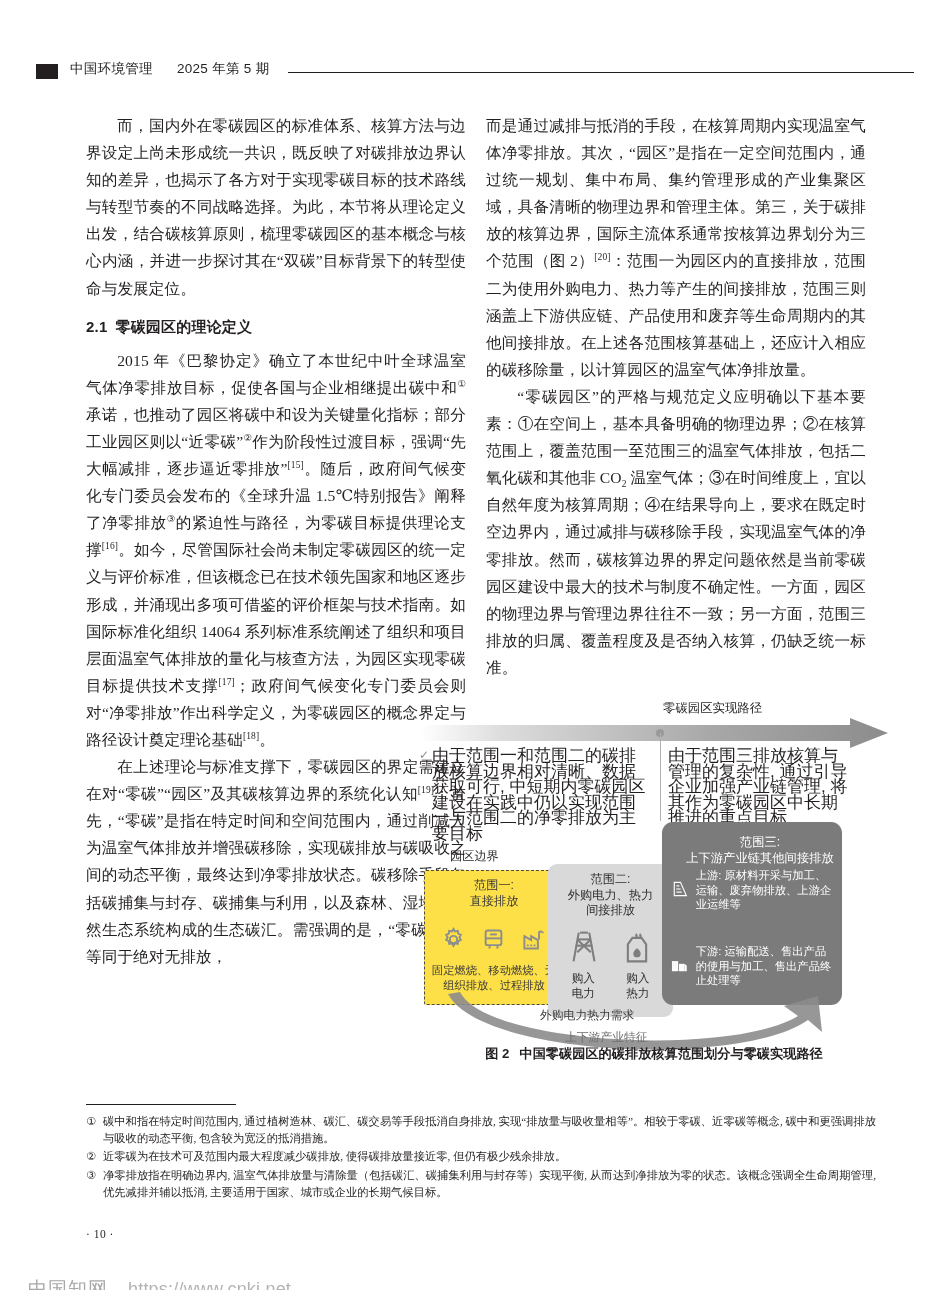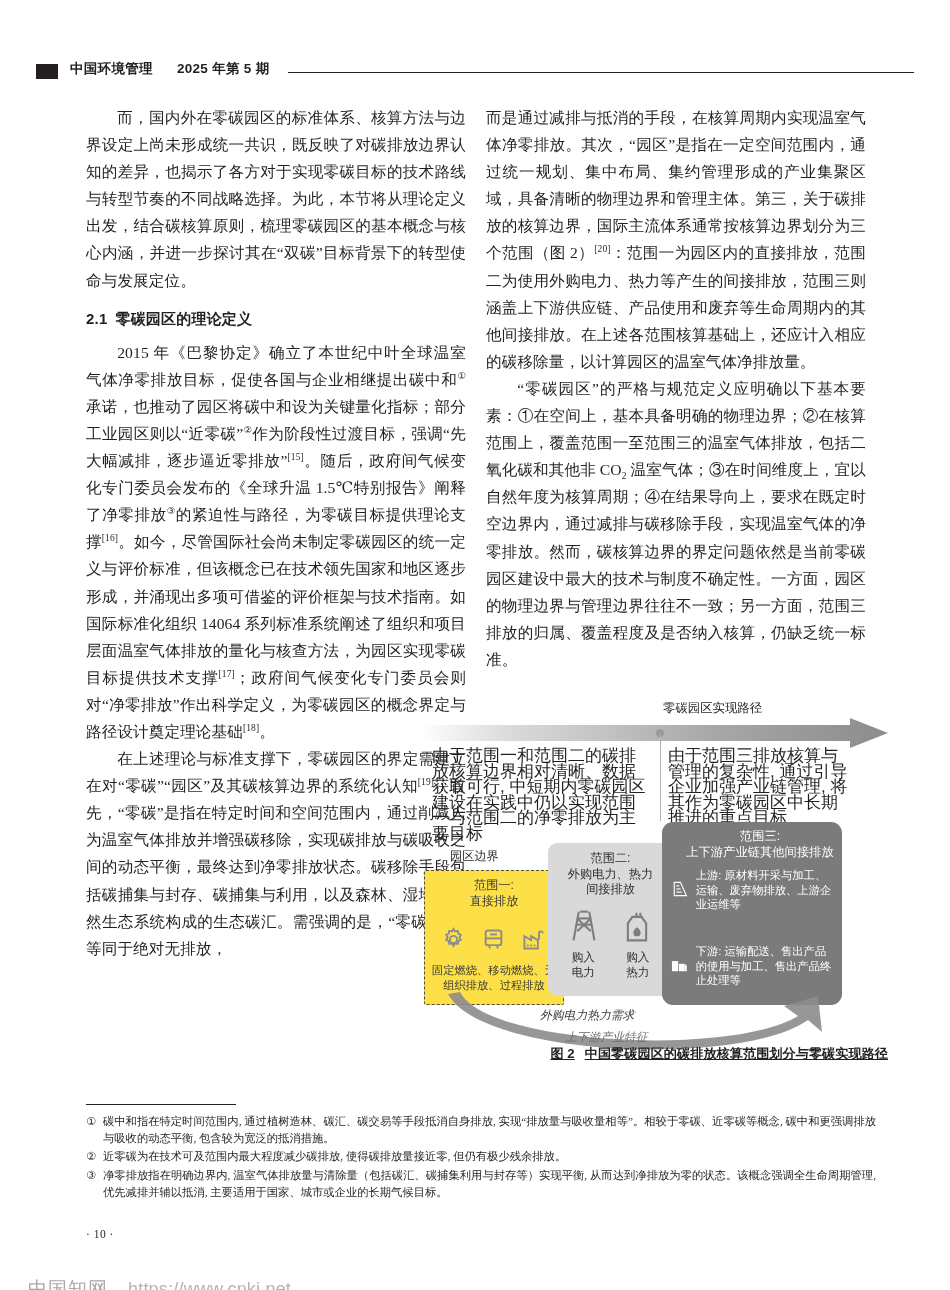--- a/index.html
+++ b/index.html
@@ -9,26 +9,26 @@
     color:#231f20;
   }
   .page{position:absolute;inset:0;}
 
   
   .runhead{position:absolute;left:36px;top:62px;width:878px;height:22px;}
   .runhead .blk{position:absolute;left:0;top:2px;width:22px;height:15px;background:#231f20;}
   .runhead .txt{
     position:absolute;left:34px;top:-2px;
     font-family:"Liberation Sans","DejaVu Sans",sans-serif;
-    font-size:13.5px;font-weight:700;letter-spacing:.3px;white-space:nowrap;
+    font-size:13.5px;font-weight:400;letter-spacing:.3px;white-space:nowrap;
   }
   .runhead .rule{position:absolute;left:252px;top:10px;right:0;height:1px;background:#231f20;}
 
   
-  .col{position:absolute;top:104px;width:380px;}
+  .col{position:absolute;top:112px;width:380px;}
   .col-l{left:86px;}
   .col-r{left:486px;}
   p.body{
     margin:0 0 0 0;font-size:15.6px;line-height:27.1px;text-align:justify;
     text-justify:inter-ideograph;text-indent:2em;letter-spacing:.1px;
   }
   p.body.noind{text-indent:0;}
   sup{font-size:9.5px;vertical-align:super;line-height:0;}
   sub{font-size:9.5px;vertical-align:sub;line-height:0;}
 
@@ -86,64 +86,64 @@
     position:absolute;left:0;right:0;top:48px;height:40px;
     display:flex;align-items:center;justify-content:space-around;padding:0 8px;
   }
   .scope1 .caption{
     position:absolute;left:4px;right:4px;top:92px;
     font-family:"Liberation Sans","DejaVu Sans",sans-serif;
     font-size:11.3px;line-height:14.6px;text-align:center;color:#3a3a3a;
   }
 
   .scope2{
-    left:128px;top:143px;width:125px;height:153px;
+    left:128px;top:164px;width:125px;height:153px;
     background:#d9d9d9;border-radius:9px;
   }
   .scope2 .scope-title{font-size:12.2px;color:#2e2e2e;padding-top:8px;}
   .scope2 .icons{
     position:absolute;left:0;right:0;top:62px;height:42px;
     display:flex;align-items:center;justify-content:space-around;padding:0 10px;
   }
   .scope2 .lbls{
     position:absolute;left:0;right:0;top:106px;
     display:flex;justify-content:space-around;padding:0 8px;
     font-family:"Liberation Sans","DejaVu Sans",sans-serif;
     font-size:11.6px;line-height:15px;text-align:center;color:#2e2e2e;
   }
 
   .scope3{
     left:242px;top:122px;width:180px;height:183px;
     background:#7b7b7b;border-radius:11px;color:#ffffff;
   }
-  .scope3 .scope-title{font-size:12.3px;color:#fff;padding-top:7px;margin-left:16px;}
+  .scope3 .scope-title{font-size:12.3px;color:#fff;padding-top:13px;margin-left:16px;}
   .scope3 .row{
     position:absolute;display:flex;align-items:flex-start;gap:7px;padding:0 8px;
   }
   .scope3 .row .tx{
     font-family:"Liberation Sans","DejaVu Sans",sans-serif;
     font-size:11.3px;line-height:14.6px;color:#fff;
   }
   .scope3 .up{left:0;right:0;top:46px;}
   .scope3 .down{left:0;right:0;top:122px;}
 
   
   .fig-curve{position:absolute;left:20px;top:290px;width:410px;height:72px;}
   .curve-lbl{
     position:absolute;
     font-family:"Liberation Sans","DejaVu Sans",sans-serif;
-    font-size:11.8px;color:#3a3a3a;white-space:nowrap;font-style:italic;
+    font-size:11.8px;color:#3a3a3a;white-space:nowrap;
   }
   .curve-lbl-1{left:120px;top:308px;}
   .curve-lbl-2{left:145px;top:330px;color:#6d6d6d;}
 
   .fig-caption{
-    position:absolute;left:0;top:345px;width:468px;text-align:right;
-    font-family:"Liberation Sans","DejaVu Sans",sans-serif;
-    font-size:13.2px;font-weight:700;color:#231f20;text-decoration:underline;
+    position:absolute;left:0;top:345px;width:468px;text-align:center;
+    font-family:"Liberation Sans","DejaVu Sans",sans-serif;
+    font-size:13.2px;font-weight:700;color:#231f20;
   }
   .fig-caption .n{margin-right:10px;}
 
   
   .fnrule{position:absolute;left:86px;top:1104px;width:150px;height:1px;background:#231f20;}
   .footnotes{
     position:absolute;left:86px;top:1113px;width:790px;
     font-size:11.3px;line-height:17.2px;color:#231f20;
   }
   .fn{display:flex;margin-bottom:1px;}

